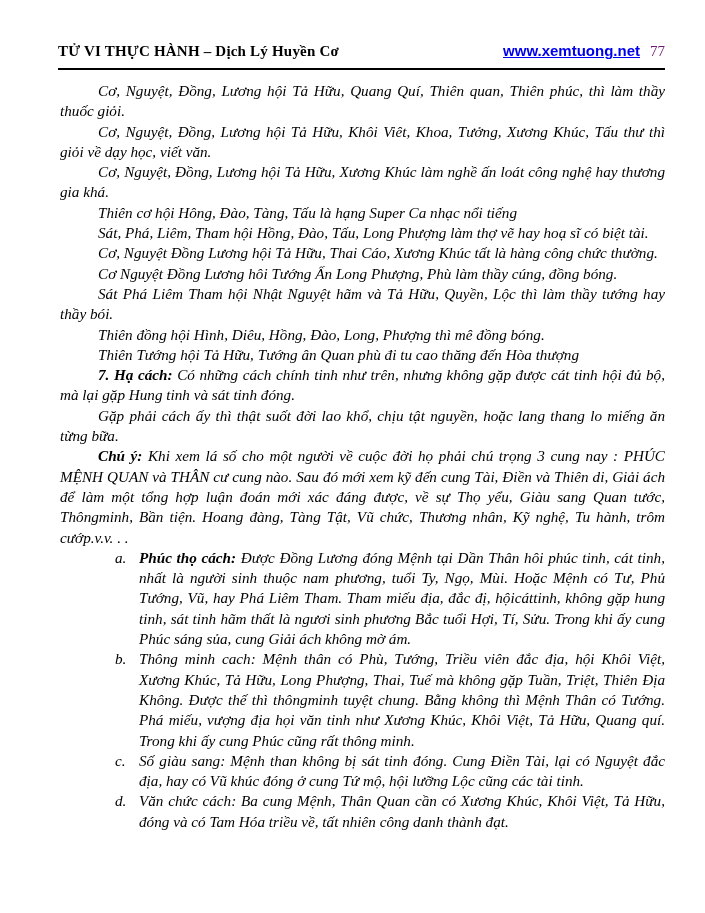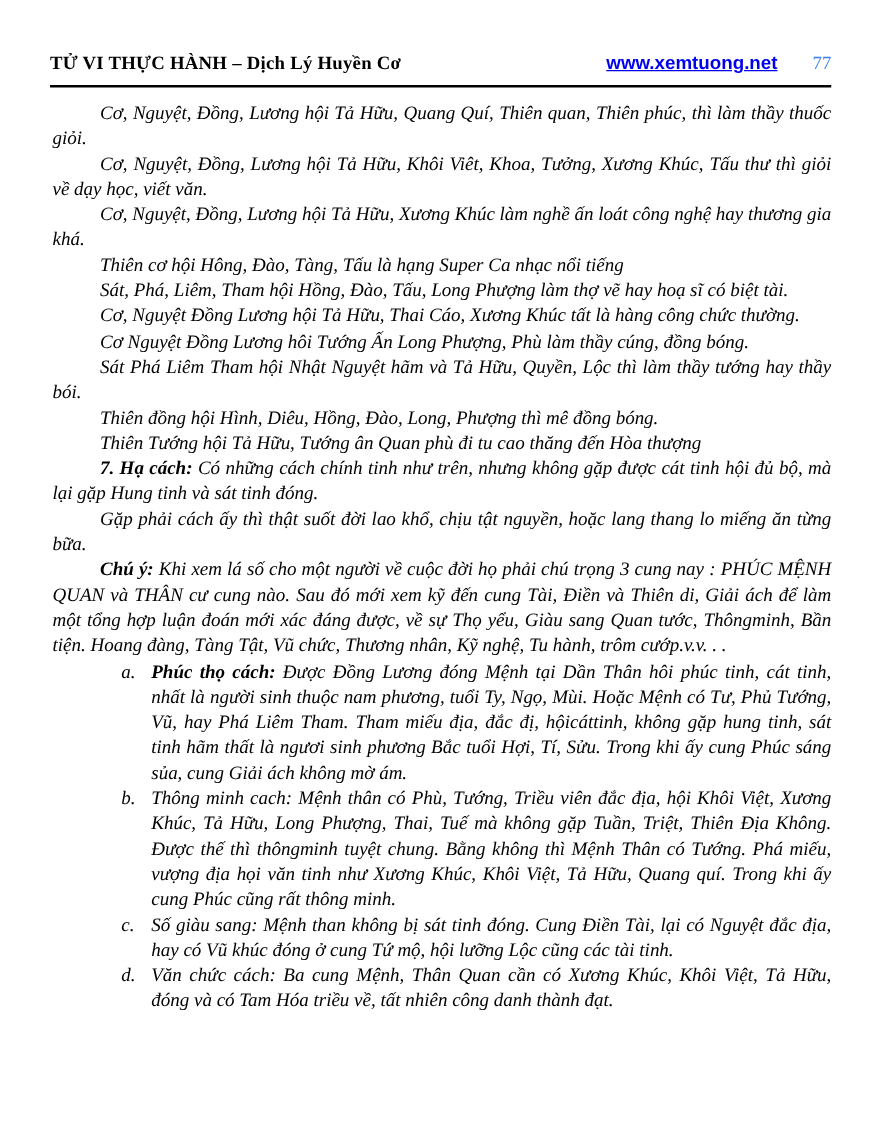--- a/index.html
+++ b/index.html
@@ -4,46 +4,47 @@
 <style>
   html,body{margin:0;padding:0;background:#ffffff;}
   .page{
     position:relative;
     width:705px;height:913px;
     background:#ffffff;
     color:#000;
     font-family:"Liberation Serif","DejaVu Serif",serif;
     overflow:hidden;
     box-sizing:border-box;
+    padding-left:18px;
   }
   .header{
     display:flex;
     justify-content:space-between;
     align-items:baseline;
     margin:42px 40px 0 40px;
   }
   .header-title{
     font-size:15px;
     font-weight:600;
     letter-spacing:.2px;
     white-space:nowrap;
   }
-  .header-right{display:flex;align-items:baseline;gap:28px;}
+  .header-right{display:flex;align-items:baseline;gap:10px;}
   .site-link{
     font-family:"Liberation Sans","DejaVu Sans",sans-serif;
     font-size:15px;
     font-weight:bold;
     color:#0000ee;
     text-decoration:underline;
     cursor:pointer;
     white-space:nowrap;
   }
   .page-number{
     font-size:15px;
-    color:#3b82f6;
+    color:#701a75;
   }
   .rule{
     border:none;
     border-top:2px solid #000;
     margin:8px 40px 0 40px;
   }
   .content{
     margin:11px 40px 0 42px;
     font-size:15.2px;
     line-height:20.3px;

